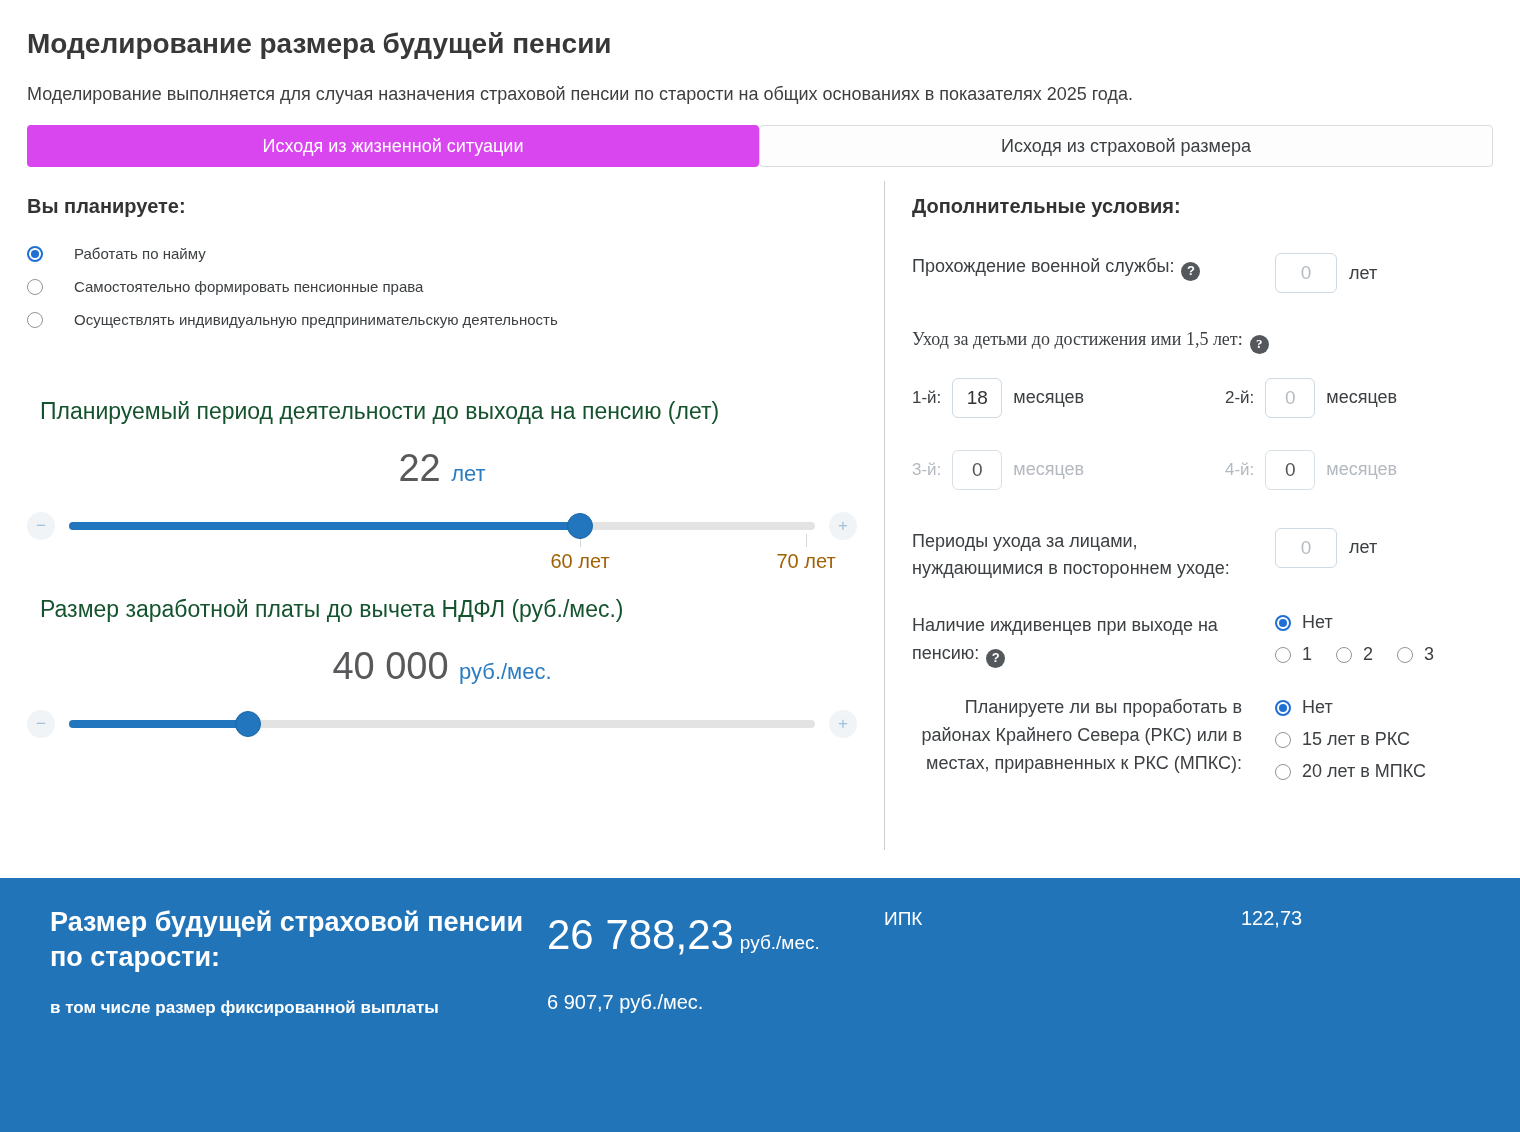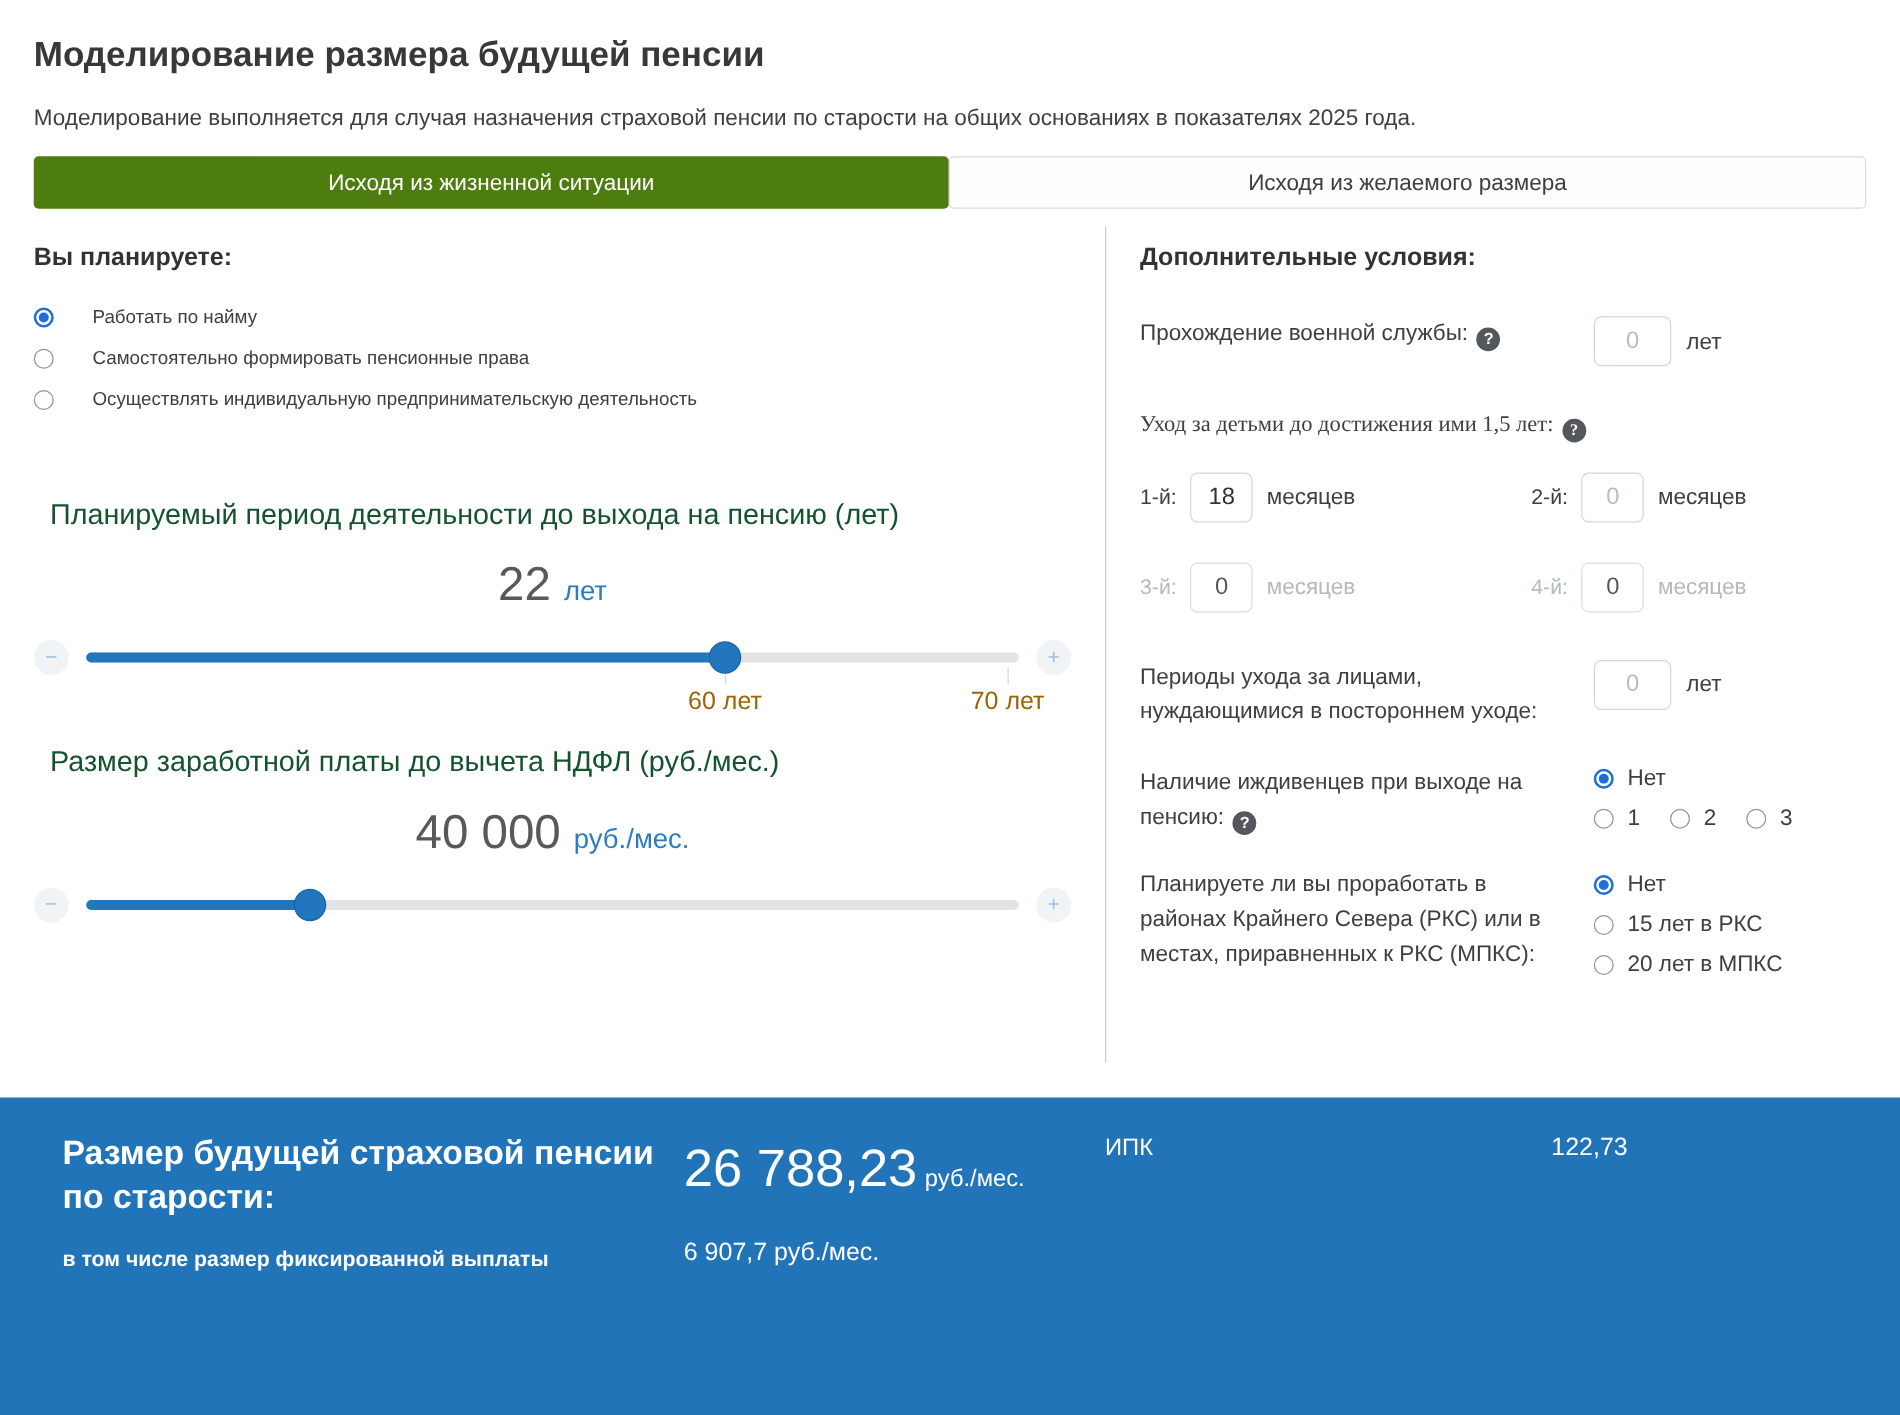--- a/index.html
+++ b/index.html
@@ -8,21 +8,21 @@
     position:relative; overflow:hidden; background:#ffffff;
     font-family:"Liberation Sans","DejaVu Sans",sans-serif; color:#3c4043;
   }
   .page { padding:0 27px; }
 
   .title { margin-top:28px; font-size:28px; font-weight:bold; color:#383838; }
   .subtitle { margin-top:24px; font-size:18px; color:#3f3f3f; }
 
   .tabs { display:flex; margin-top:20px; height:42px; }
   .tab { flex:1; display:flex; align-items:center; justify-content:center; font-size:18px; border-radius:4px; cursor:pointer; }
-  .tab.active { background:#4d7c0f; color:#ffffff; }
+  .tab.active { background:#d946ef; color:#ffffff; }
   .tab.inactive { background:#fdfdfd; color:#3c4043; border:1px solid #d8dde2; }
 
   .main { display:flex; height:706px; }
   .left-col { width:830px; }
   .divider { width:1px; background:#c9cdd1; margin:14px 0 23px 27px; }
   .right-col { flex:1; padding-left:27px; }
 
   .section-heading { margin-top:28px; font-size:20px; font-weight:bold; color:#333333; }
 
   .radio-row { display:flex; align-items:center; gap:31px; margin-top:16px; font-size:15px; }
@@ -85,21 +85,21 @@
 </head>
 <body>
 
 <div class="page">
 
   <div class="title">Моделирование размера будущей пенсии</div>
   <div class="subtitle">Моделирование выполняется для случая назначения страховой пенсии по старости на общих основаниях в показателях 2025 года.</div>
 
   <div class="tabs">
     <div class="tab active">Исходя из жизненной ситуации</div>
-    <div class="tab inactive">Исходя из желаемого размера</div>
+    <div class="tab inactive">Исходя из страховой размера</div>
   </div>
 
   <div class="main">
 
     <div class="left-col">
       <div class="section-heading">Вы планируете:</div>
 
       <div class="radio-row first">
         <span class="radio selected"></span>
         <span>Работать по найму</span>
@@ -219,21 +219,21 @@
             </div>
             <div class="radio-inline">
               <span class="radio"></span>
               <span>3</span>
             </div>
           </div>
         </div>
       </div>
 
       <div class="cond-row" style="margin-top:26px;">
-        <div class="cond-label" style="width:330px;">Планируете ли вы проработать в районах Крайнего Севера (РКС) или в местах, приравненных к РКС (МПКС):</div>
+        <div class="cond-label" style="width:330px;text-align:right;">Планируете ли вы проработать в районах Крайнего Севера (РКС) или в местах, приравненных к РКС (МПКС):</div>
         <div class="radio-stack" style="margin-left:33px; padding-top:3px;">
           <div class="radio-inline">
             <span class="radio selected"></span>
             <span>Нет</span>
           </div>
           <div class="radio-inline">
             <span class="radio"></span>
             <span>15 лет в РКС</span>
           </div>
           <div class="radio-inline">

